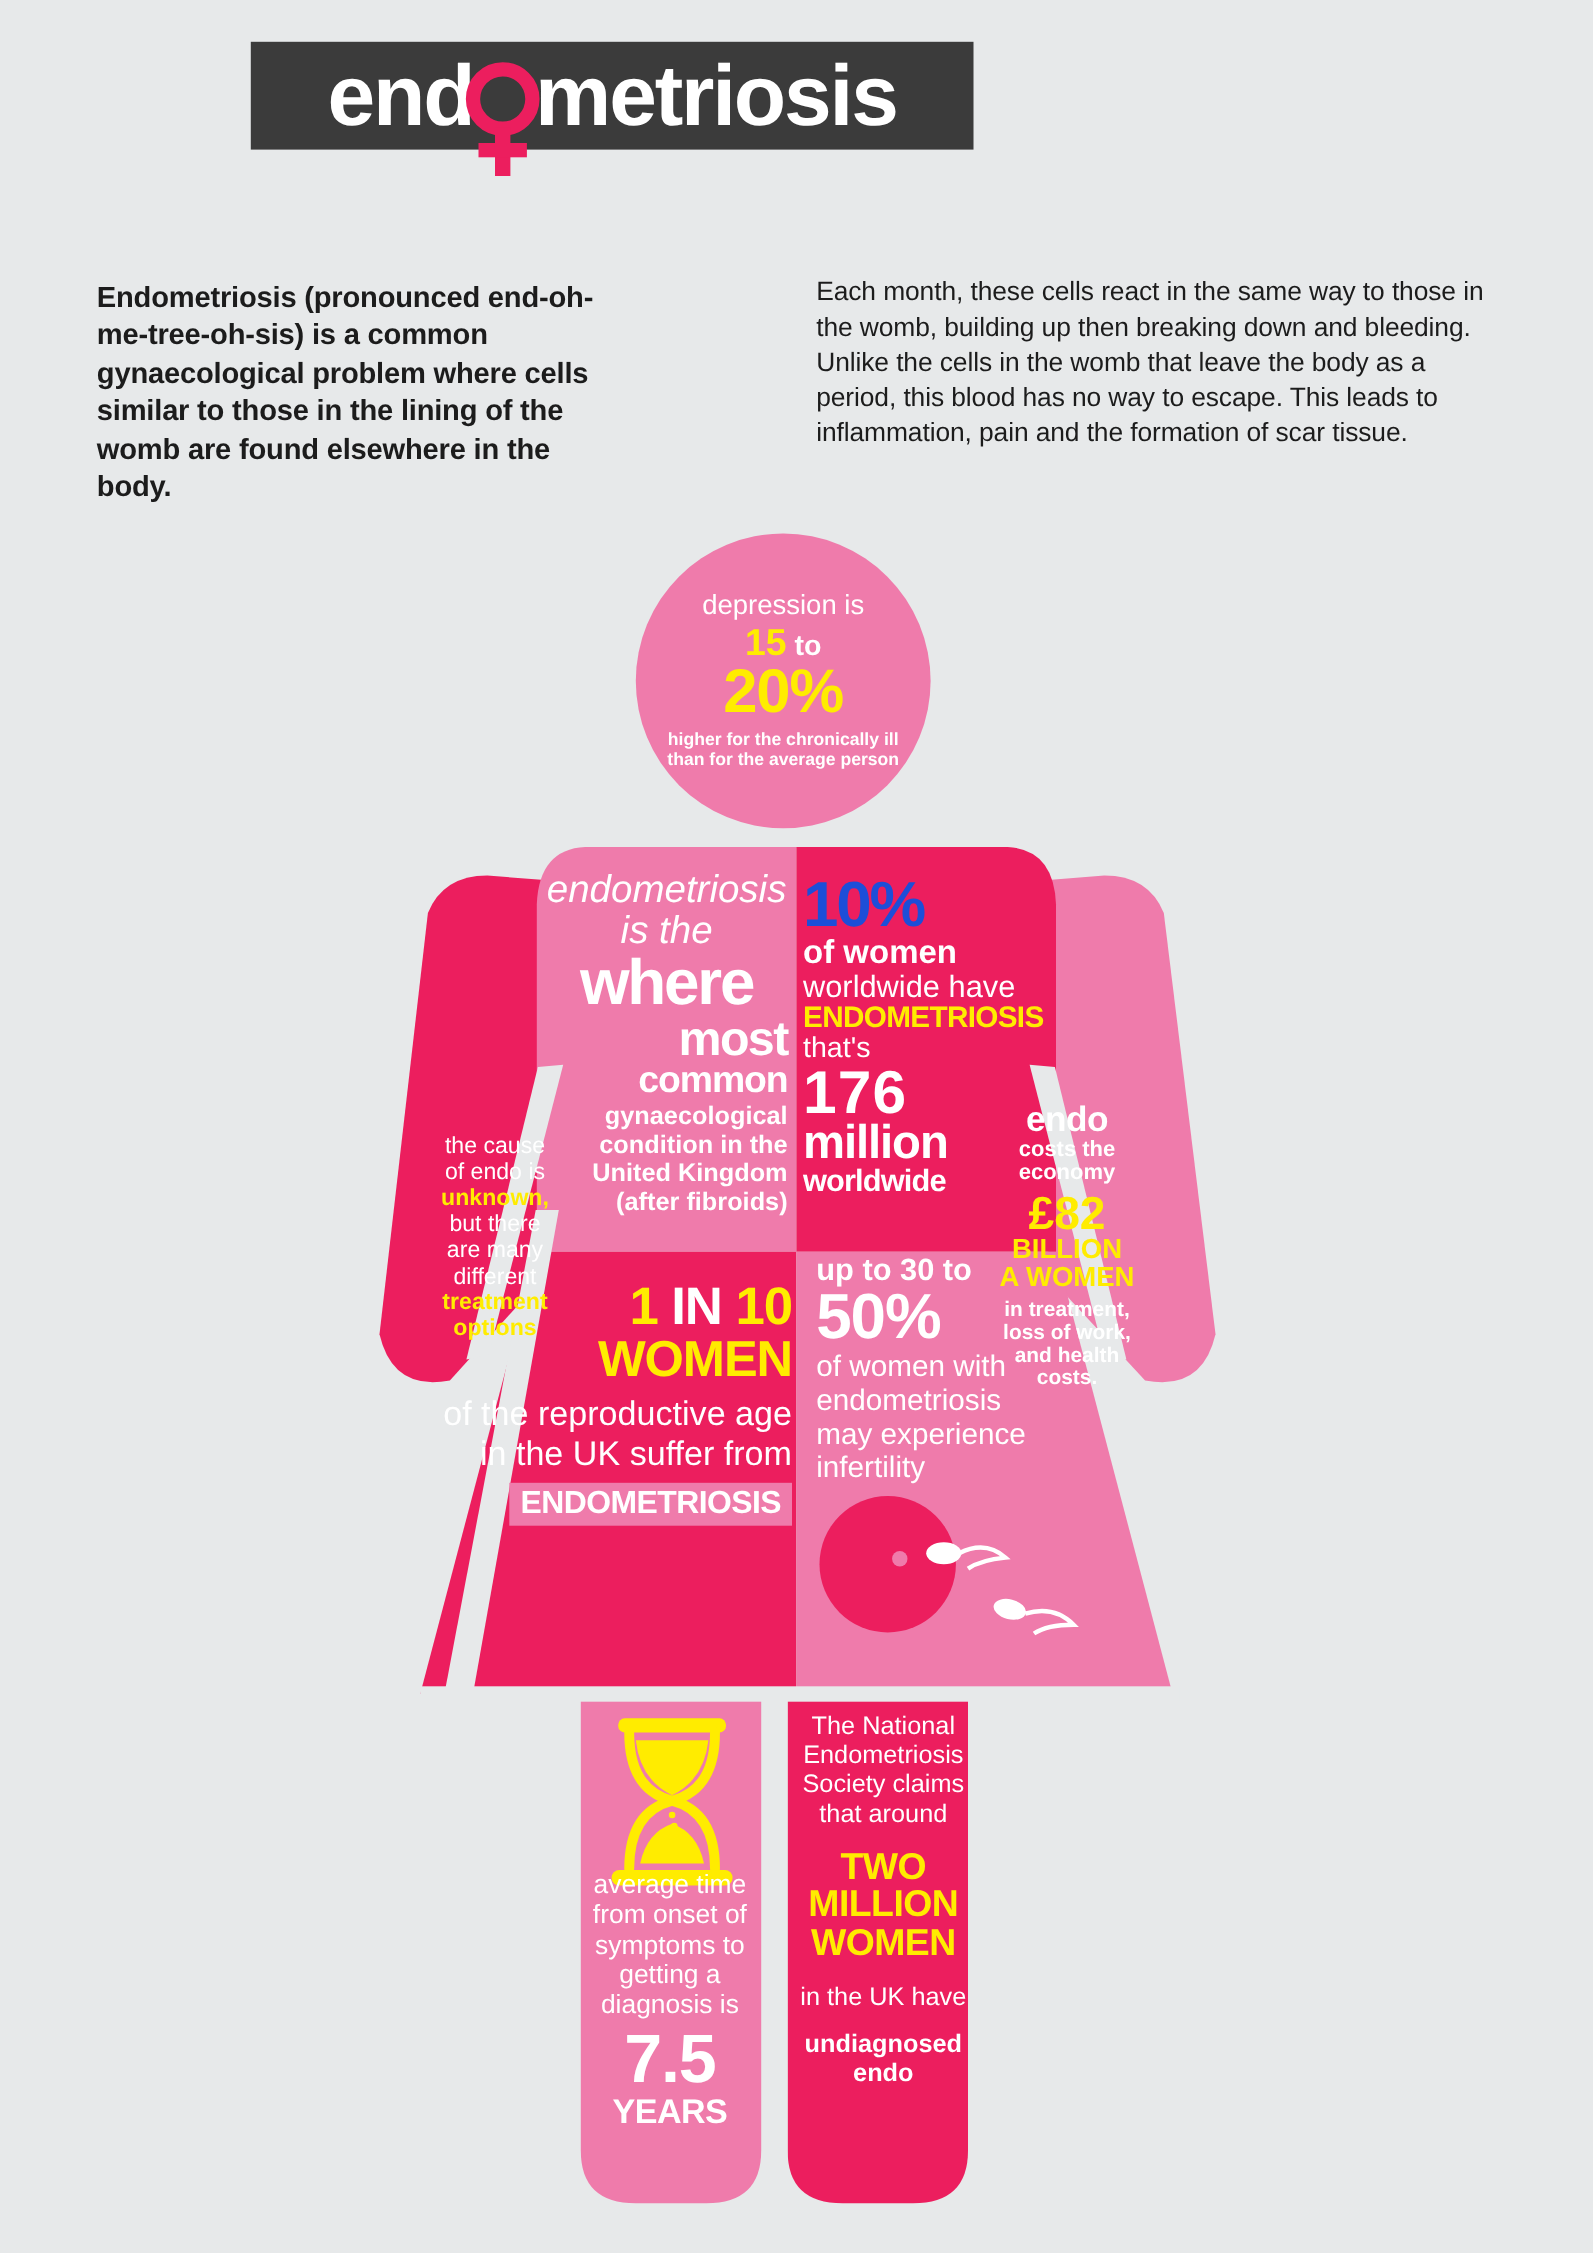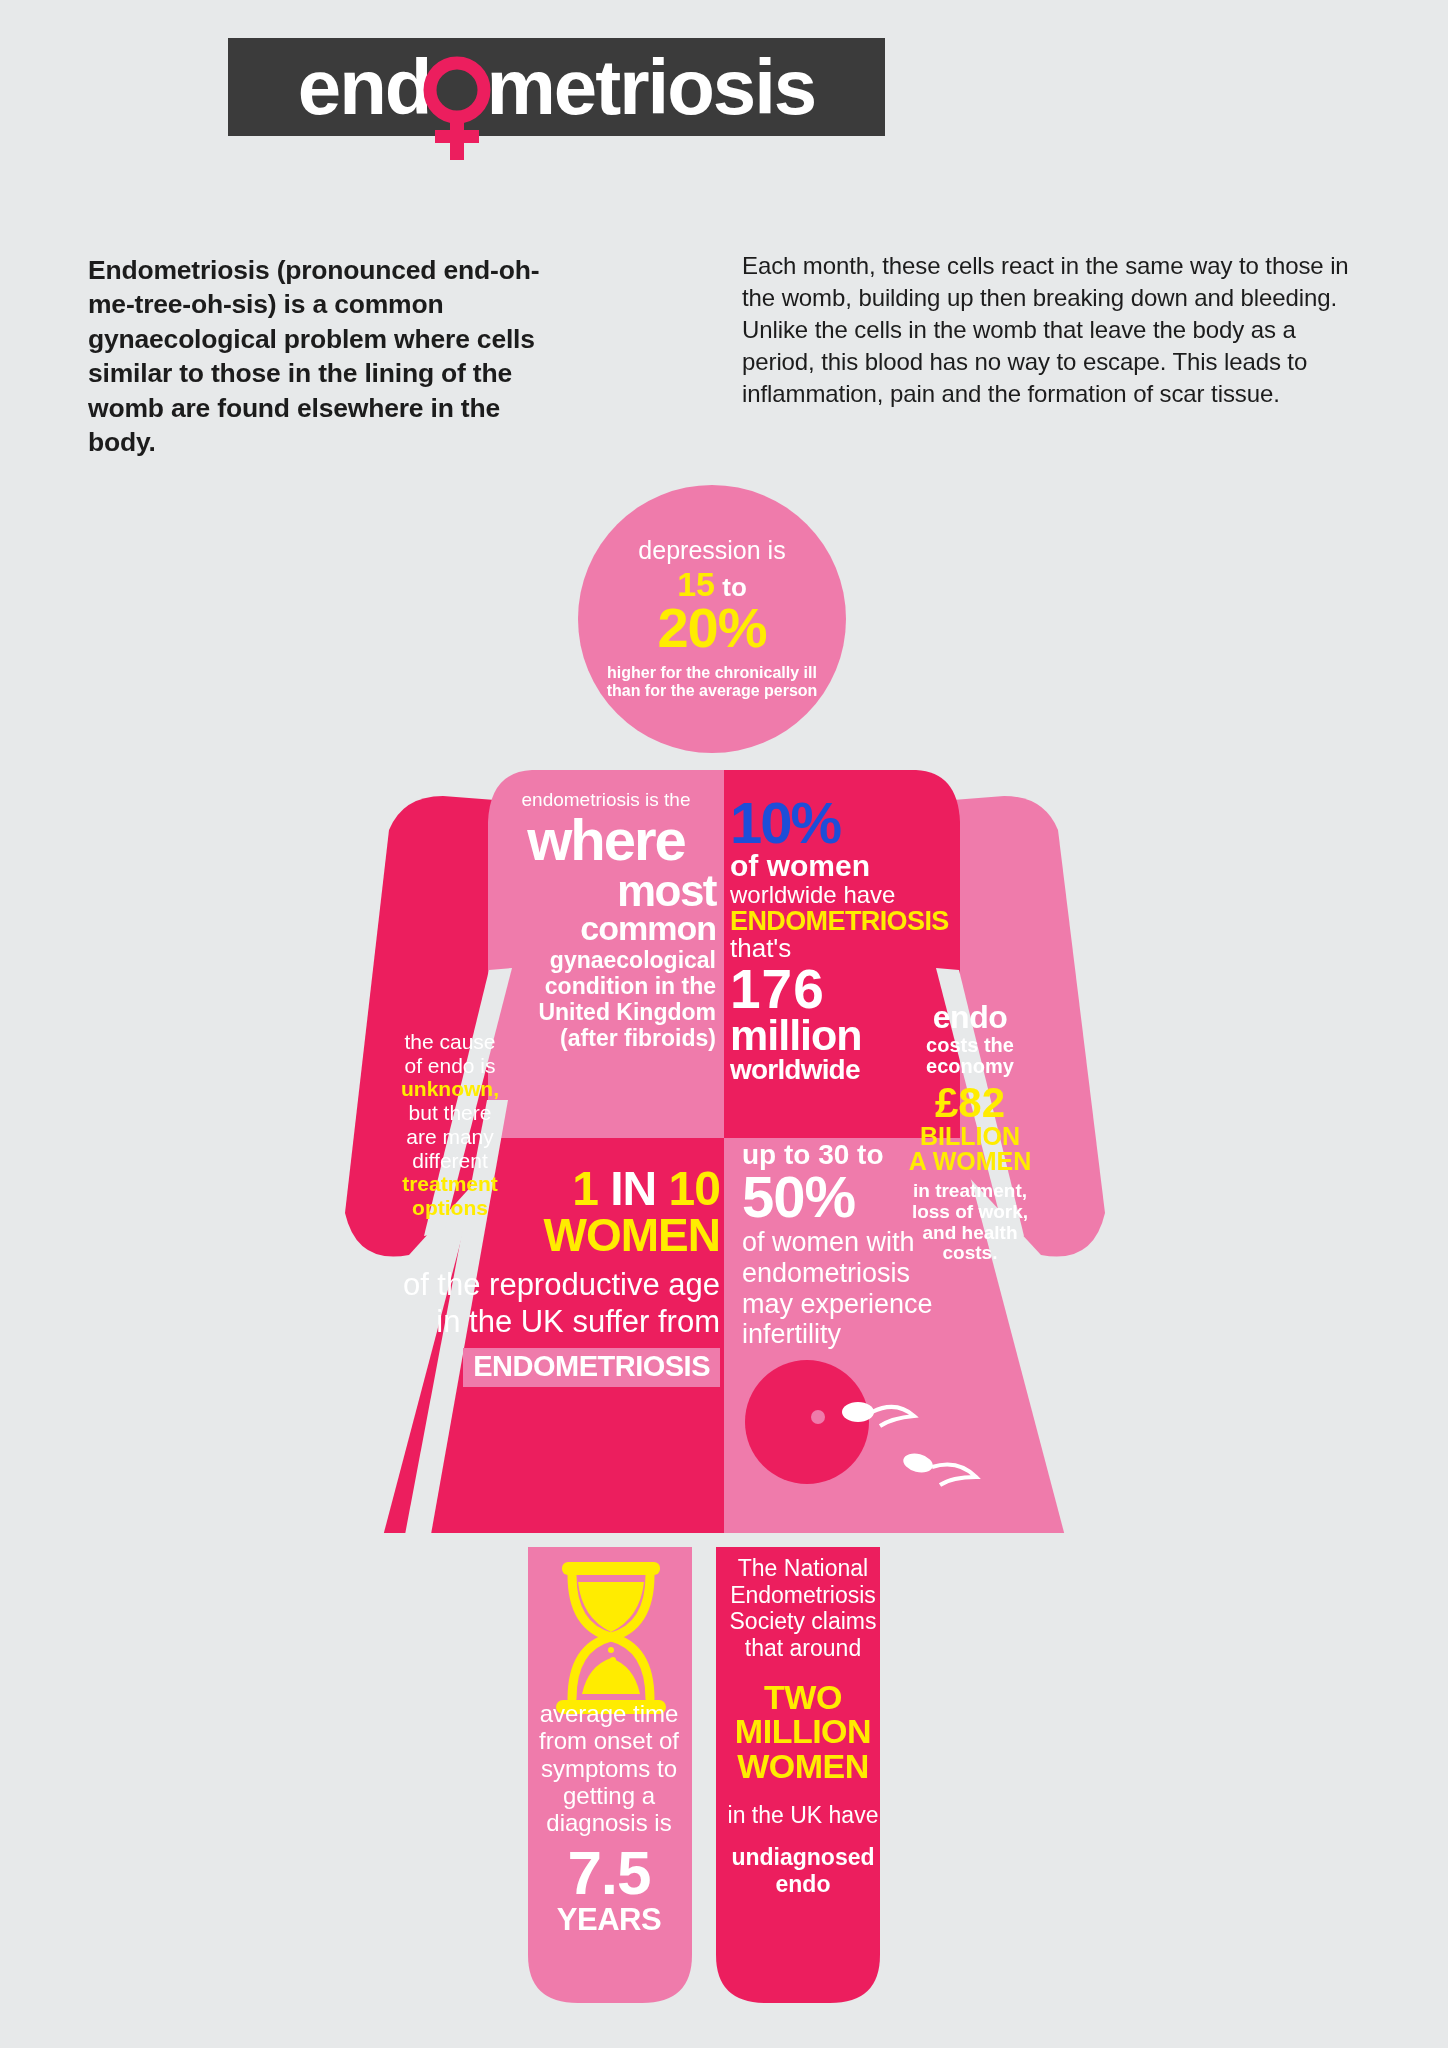--- a/index.html
+++ b/index.html
@@ -65,33 +65,33 @@
     position: absolute; color: #ffffff;
     pointer-events: none;
   }
   .yellow { color: #ffec00; }
 
   
   .p-seconmost {
     left: 496px; top: 790px; width: 220px;
     text-align: center; line-height: 1.0;
   }
-  .pm-a { font-size: 19px; line-height: 1.06; }
+  .pm-a { font-size: 35px; line-height: 1.06; font-style: italic; }
   .pm-second { font-size: 58px; font-weight: bold; letter-spacing: -2px; line-height: 0.98; margin-top: 2px;}
   .pm-most { font-size: 44px; font-weight: bold; letter-spacing: -1.5px; line-height: 0.98; text-align: right;}
   .pm-common { font-size: 34px; font-weight: bold; letter-spacing: -1px; line-height: 0.98; text-align: right;}
   .pm-tail { font-size: 23px; font-weight: bold; line-height: 1.12; margin-top: 3px; text-align: right;}
 
   
   .p-tenpct {
     left: 730px; top: 795px; width: 200px; line-height: 1.0;
   }
   .pt-10 { font-size: 58px; font-weight: bold; color: #1d4ed8; letter-spacing: -2px; line-height: 0.96;}
   .pt-ofwomen { font-size: 30px; font-weight: bold; line-height: 1.03; }
-  .pt-world { font-size: 24px; line-height: 1.05; }
+  .pt-world { font-size: 28px; line-height: 1.05; }
   .pt-endo { font-size: 27px; font-weight: bold; color: #ffec00; line-height: 1.05; letter-spacing: -0.6px;}
   .pt-thats { font-size: 26px; line-height: 1.06; }
   .pt-176 { font-size: 55px; font-weight: bold; letter-spacing: 1px; line-height: 0.95; }
   .pt-million { font-size: 43px; font-weight: bold; letter-spacing: -1px; line-height: 0.95; }
   .pt-worldwide { font-size: 28px; font-weight: bold; letter-spacing: -0.8px; line-height: 1.0; }
 
   
   .p-cause {
     left: 390px; top: 1030px; width: 120px;
     text-align: center; font-size: 21px; line-height: 1.13;

